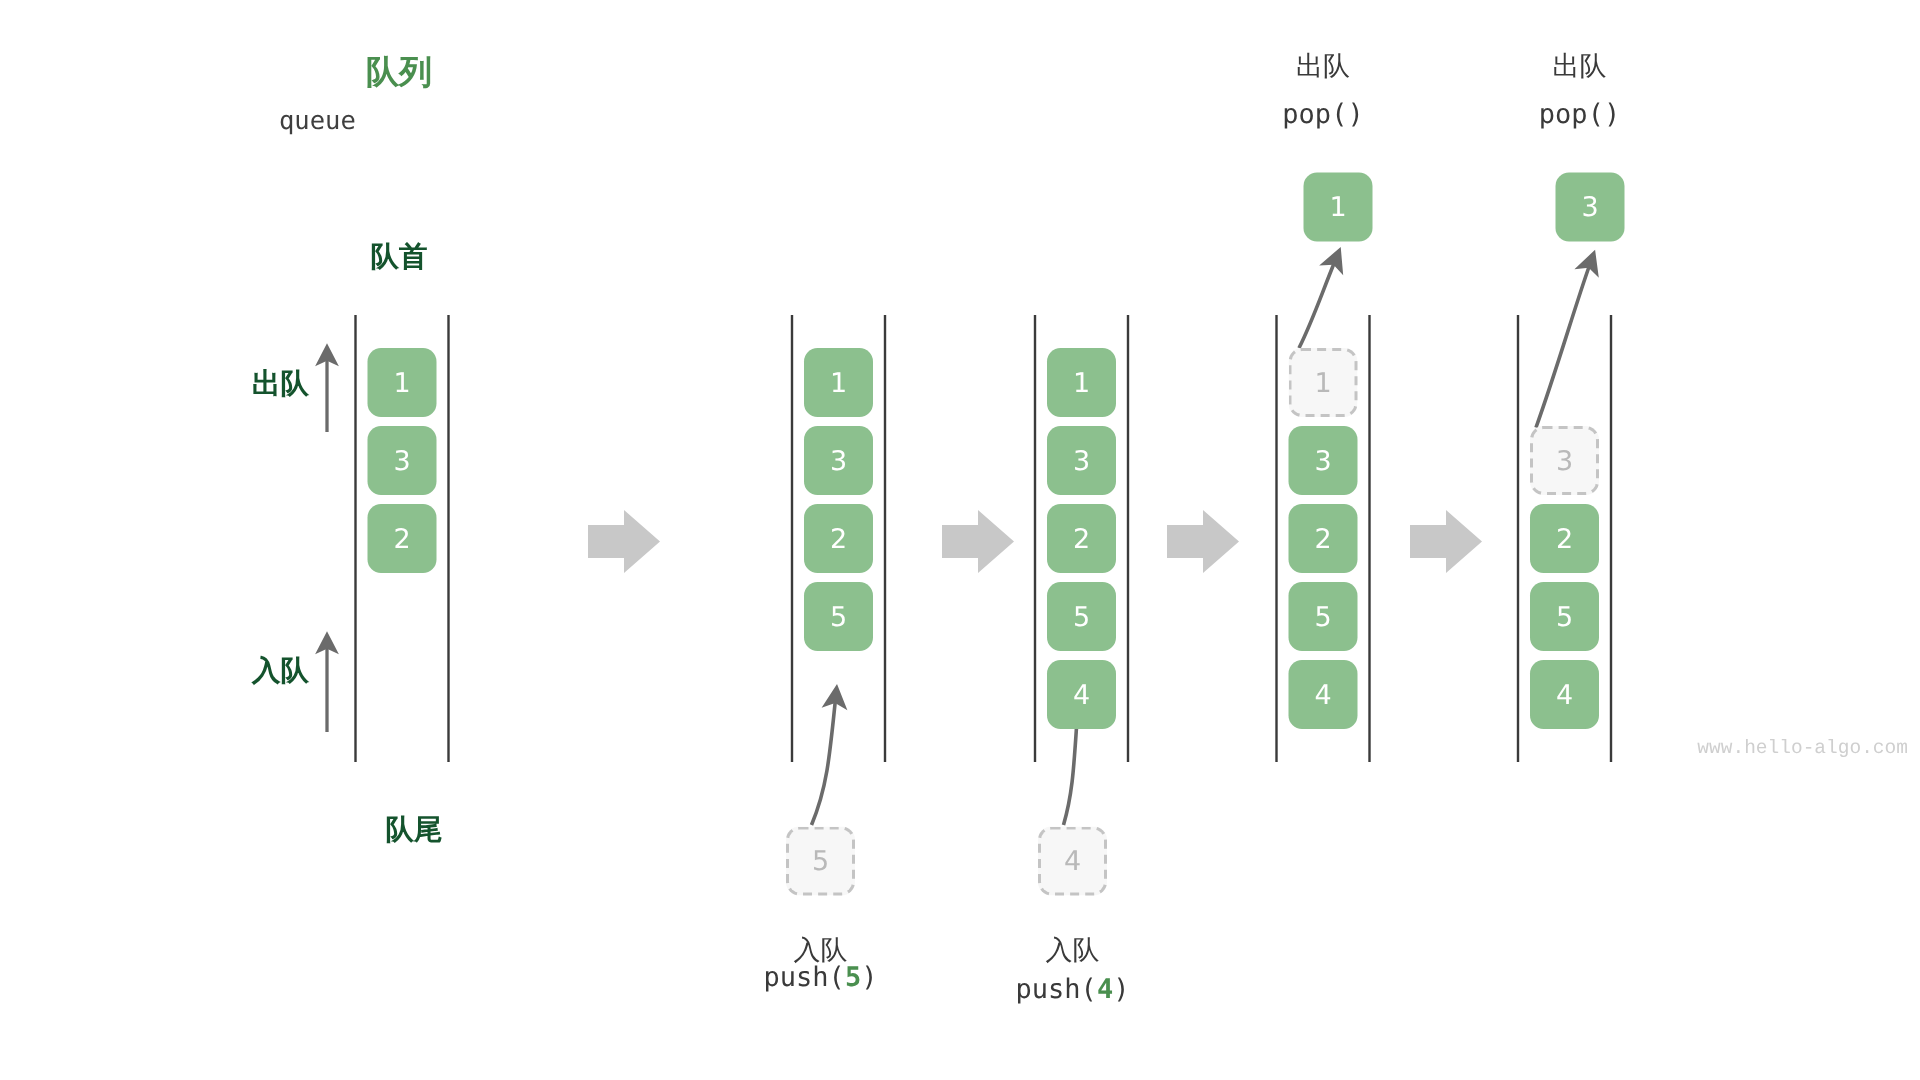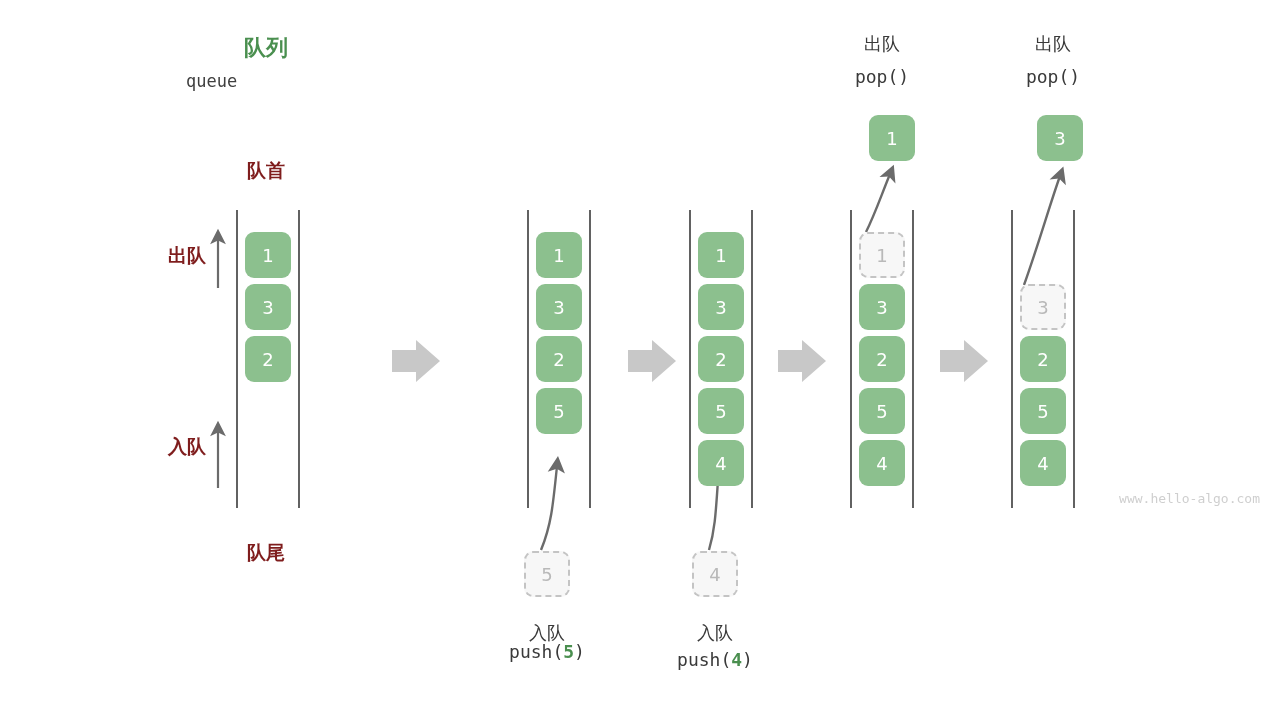--- a/index.html
+++ b/index.html
@@ -39,21 +39,21 @@
   .title-en {
     font-family: "DejaVu Sans Mono", "Liberation Mono", monospace;
     font-size: 17px;
     color: #3f3f3f;
     text-align: left;
     white-space: nowrap;
   }
   .side-label {
     font-size: 19px;
     font-weight: bold;
-    color: #7f1d1d;
+    color: #14532d;
     text-align: center;
     white-space: nowrap;
   }
   .op-cn {
     font-size: 18px;
     color: #3a3a3a;
     text-align: center;
     white-space: nowrap;
   }
   .op-code {
@@ -142,21 +142,21 @@
     <g stroke="#6b6b6b" stroke-width="2.4" fill="none">
       <path d="M866,232 C875,214 881,196 890,174" marker-end="url(#thinhead)"></path>
       <path d="M1024,285 C1038,246 1050,204 1060,176" marker-end="url(#thinhead)"></path>
     </g>
   </svg>
 
   <div class="abs title-cn" style="left:186px; top:33px; width:160px; color:#4a8f4f;">队列</div>
   <div class="abs title-en" style="left:186px; top:71px; width:160px;">queue</div>
 
   <div class="abs side-label" style="left:206px; top:158px; width:120px;">队首</div>
-  <div class="abs side-label" style="left:206px; top:540px; width:120px;">队尾</div>
+  <div class="abs side-label" style="left:216px; top:540px; width:120px;">队尾</div>
 
   <div class="abs side-label" style="left:134px; top:243px; width:72px; text-align:right;">出队</div>
   <div class="abs side-label" style="left:134px; top:434px; width:72px; text-align:right;">入队</div>
 
   <div class="abs" style="left:245px; top:232px; width:46px; height:300px;">
     <div class="cell filled" style="left:0px; top:0px;">1</div>
     <div class="cell filled" style="left:0px; top:52px;">3</div>
     <div class="cell filled" style="left:0px; top:104px;">2</div>
   </div>
 
@@ -195,15 +195,15 @@
   <div class="abs op-cn" style="left:987px; top:32px; width:132px;">出队</div>
   <div class="abs op-code" style="left:987px; top:66px; width:132px;">pop()</div>
   <div class="abs cell filled" style="left:1037px; top:115px;">3</div>
   <div class="abs" style="left:1020px; top:232px; width:46px; height:300px;">
     <div class="cell ghost" style="left:0px; top:52px;">3</div>
     <div class="cell filled" style="left:0px; top:104px;">2</div>
     <div class="cell filled" style="left:0px; top:156px;">5</div>
     <div class="cell filled" style="left:0px; top:208px;">4</div>
   </div>
 
-  <div class="abs watermark" style="right:20px; bottom:14px;">www.hello-algo.com</div>
+  <div class="abs watermark" style="right:8px; bottom:14px;font-family:Liberation Mono, monospace;">www.hello-algo.com</div>
 
 </div>
 
 </body></html>

